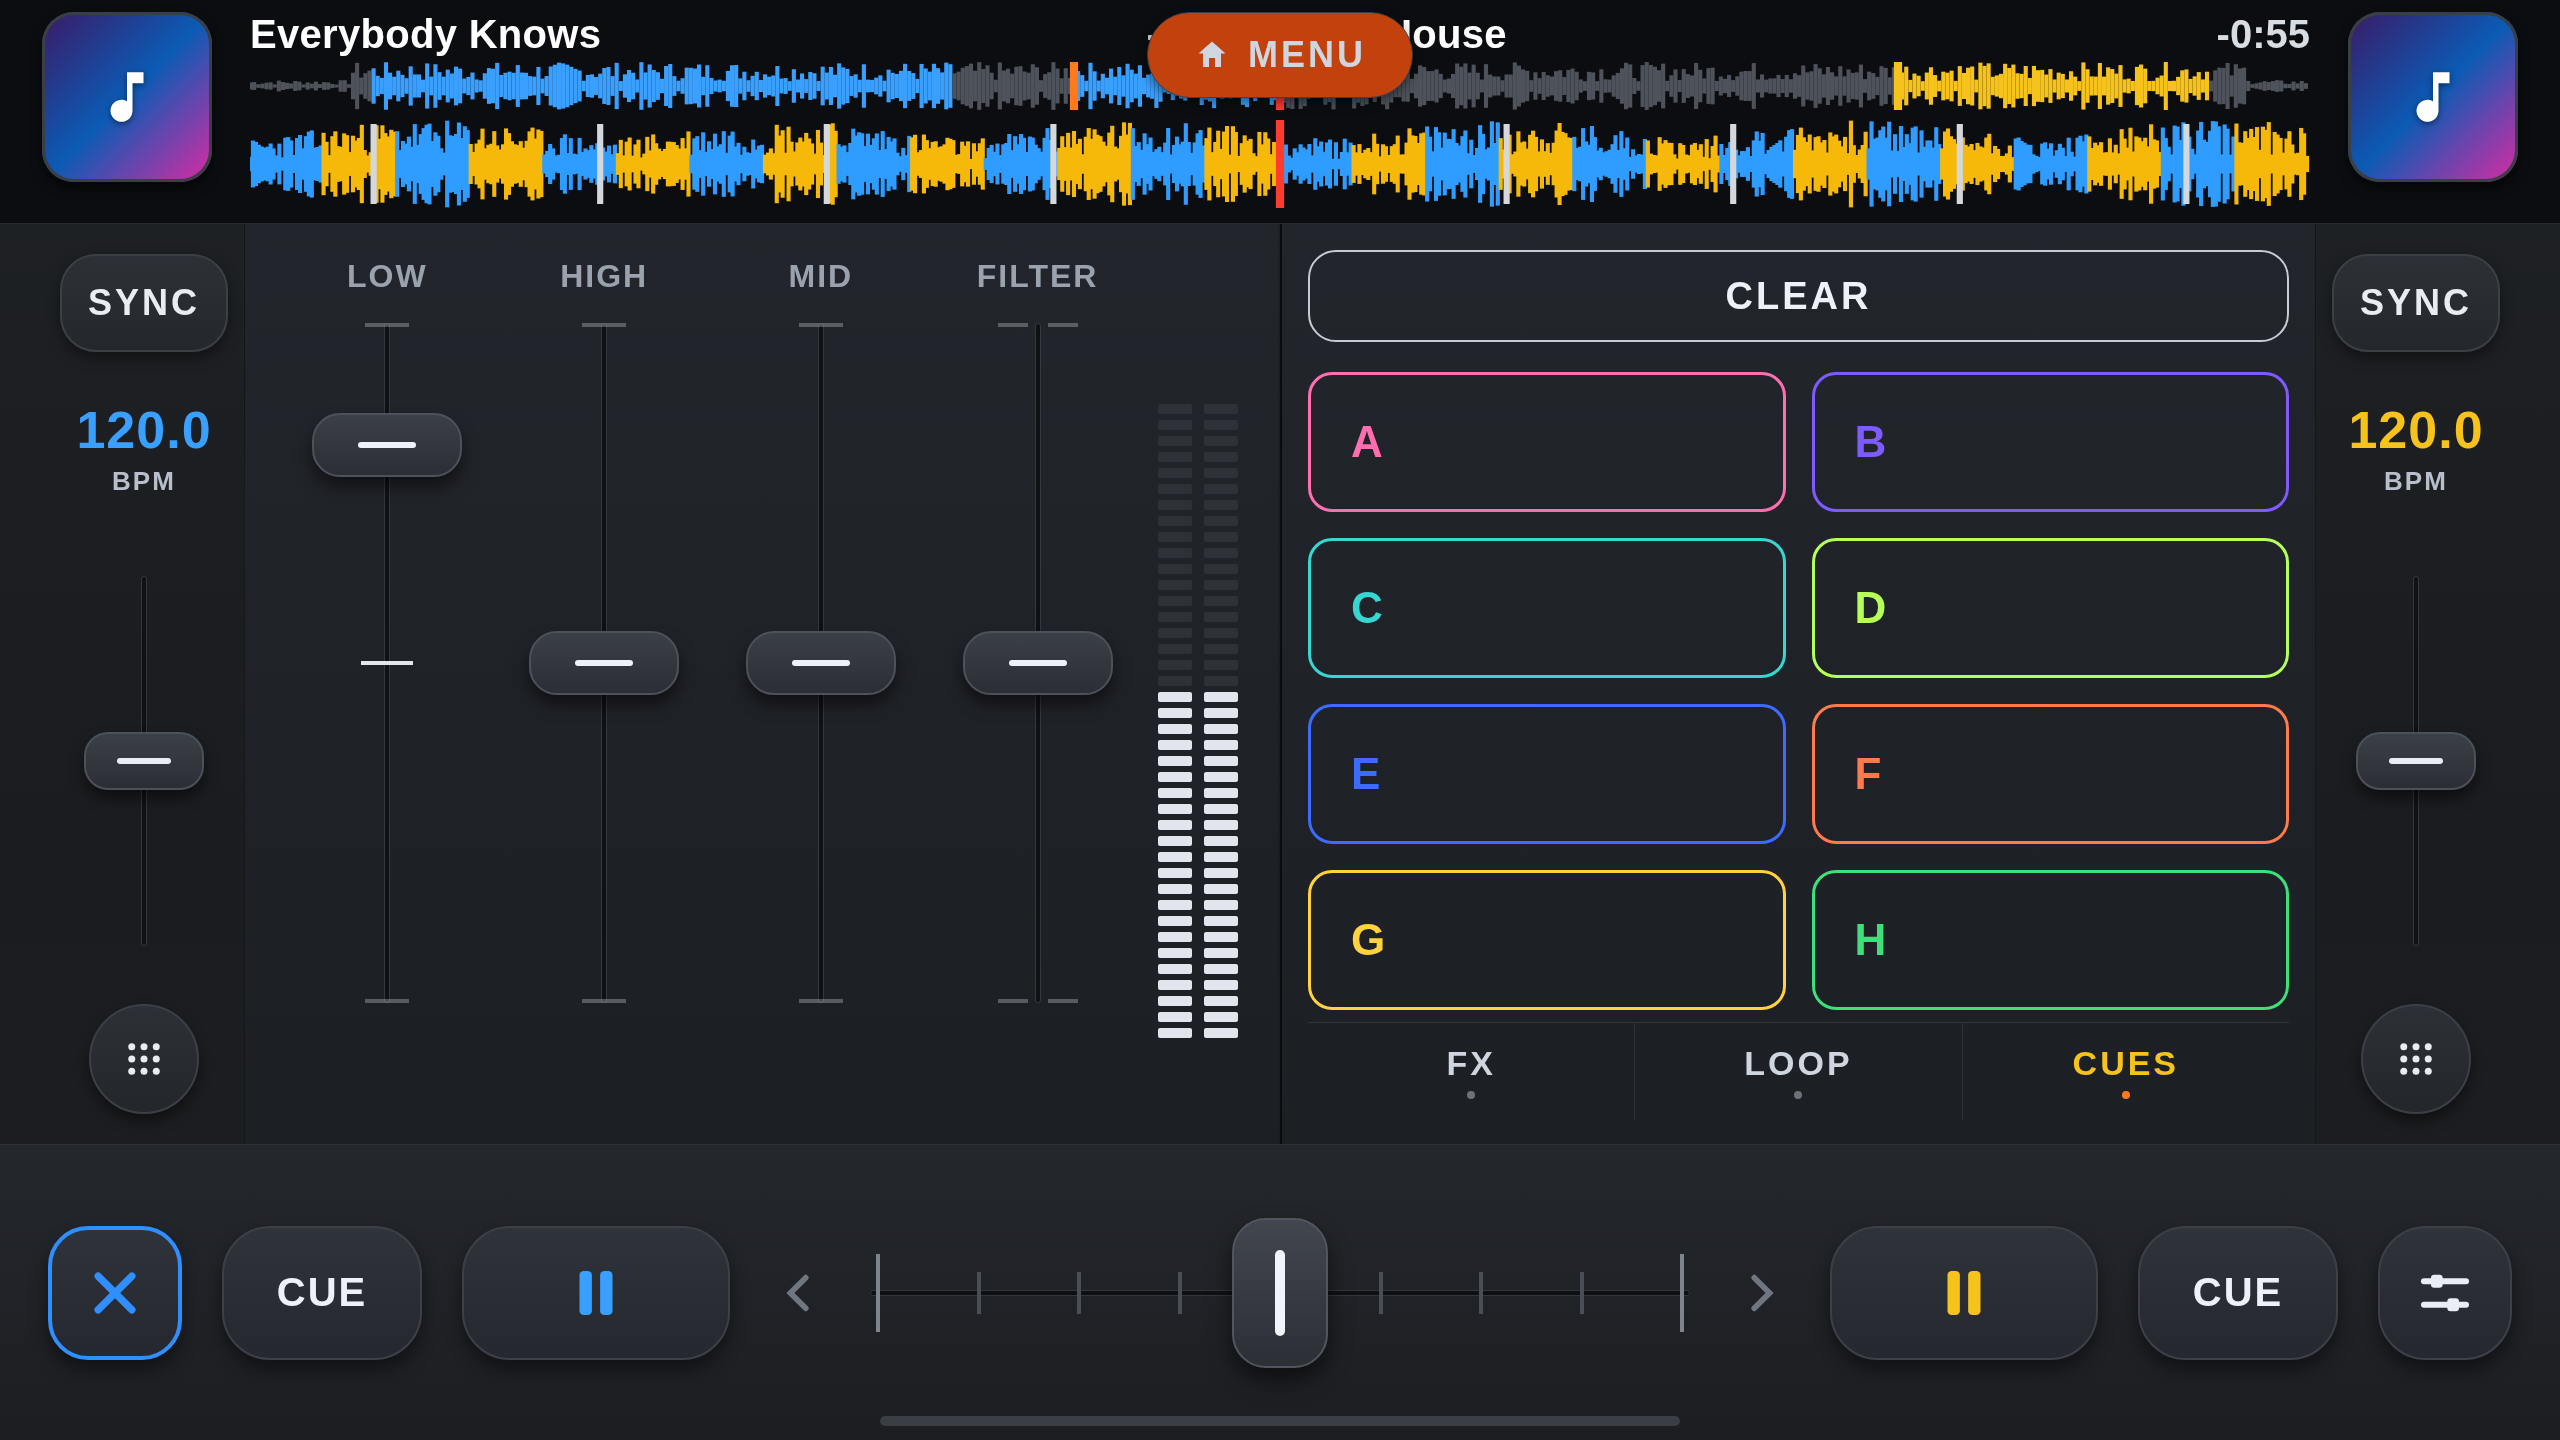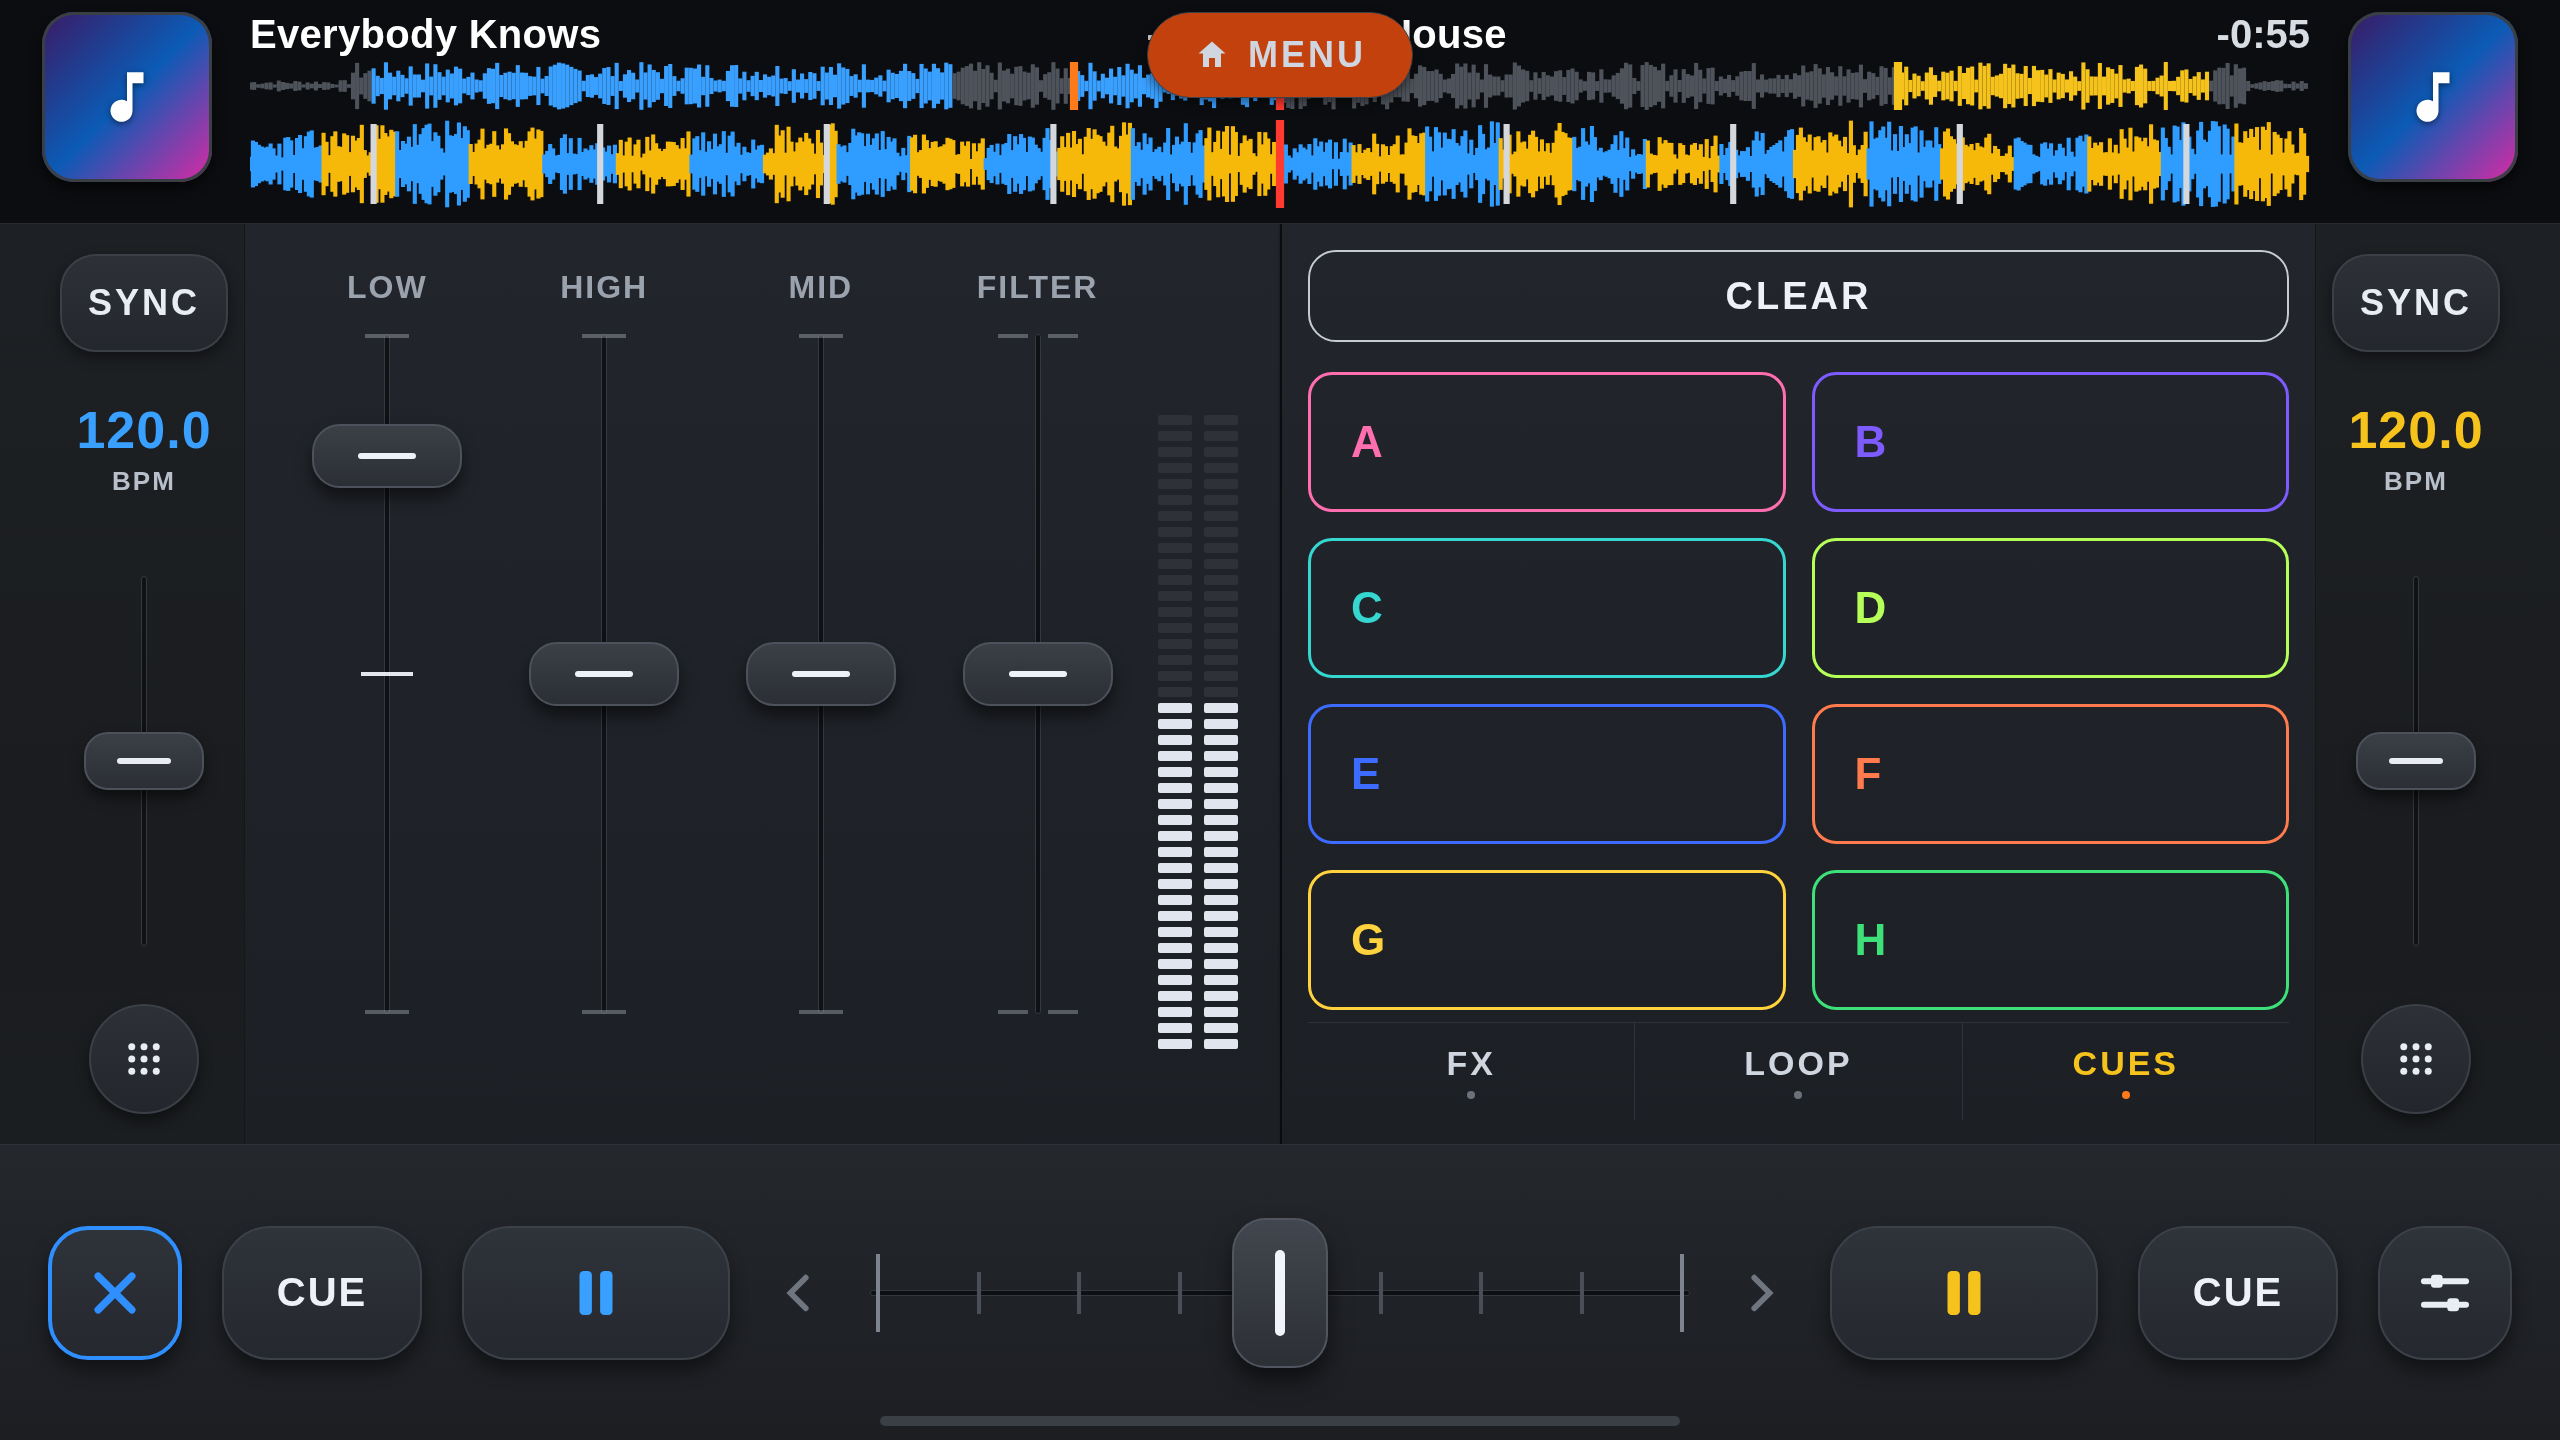--- a/index.html
+++ b/index.html
@@ -58,21 +58,21 @@
 
   .tempo { margin-top:20px; width:100px; height:390px; position:relative; }
   .tempo .slot { position:absolute; left:50%; transform:translateX(-50%); top:10px; bottom:10px; width:6px; border-radius:3px; background:#0f1114; box-shadow:inset 0 0 0 1px #34383f; }
   .tempo .knob { position:absolute; left:50%; transform:translate(-50%,-50%); width:120px; height:58px; border-radius:24px; background:linear-gradient(180deg,#3b3f46,#2b2f35); border:2px solid #4b505a; box-shadow:0 8px 14px rgba(0,0,0,.5); display:flex; align-items:center; justify-content:center; cursor:grab; }
   .tempo .knob .line { width:54px; height:6px; border-radius:3px; background:#e9edf3; }
 
   .grid-btn { width:110px; height:110px; border-radius:55px; background:linear-gradient(180deg,#2d3137,#23262b); border:2px solid #3b3f46; display:flex; align-items:center; justify-content:center; box-shadow:0 8px 14px rgba(0,0,0,.45); cursor:pointer; }
   .grid-btn svg{width:42px;height:42px;}
 
   
-  .eq-panel { position:absolute; left:244px; right:calc(50% + 2px); top:0; bottom:0; padding:45px 40px 28px 46px; background:linear-gradient(180deg,#22252b,#1c1f24); border-left:1px solid #14161a; }
+  .eq-panel { position:absolute; left:244px; right:calc(50% + 2px); top:0; bottom:0; padding:34px 40px 28px 46px; background:linear-gradient(180deg,#22252b,#1c1f24); border-left:1px solid #14161a; }
   .eq-cols { display:flex; gap:24px; align-items:flex-start; height:100%; }
   .eq-col { flex:1; display:flex; flex-direction:column; align-items:center; }
   .eq-title { font-size:32px; font-weight:700; letter-spacing:2px; color:#9aa2ad; margin-bottom:28px; }
   .eq-track { position:relative; width:100%; height:680px; display:flex; justify-content:center; }
   .eq-track .slot { width:6px; height:100%; border-radius:3px; background:#0f1114; position:relative; box-shadow:inset 0 0 0 1px #34383f; }
   .eq-track .tick-t, .eq-track .tick-b { position:absolute; left:50%; transform:translateX(-50%); width:44px; height:4px; background:#c6ccd5; opacity:.35;}
   .eq-track .tick2-t, .eq-track .tick2-b { position:absolute; left:50%; transform:translateX(-50%); width:80px; display:flex; justify-content:space-between; }
   .eq-track .tick2-t span, .eq-track .tick2-b span { width:30px; height:4px; background:#c6ccd5; opacity:.35; }
   .eq-track .tick-t { top:0; }
   .eq-track .tick-b { bottom:0; }

